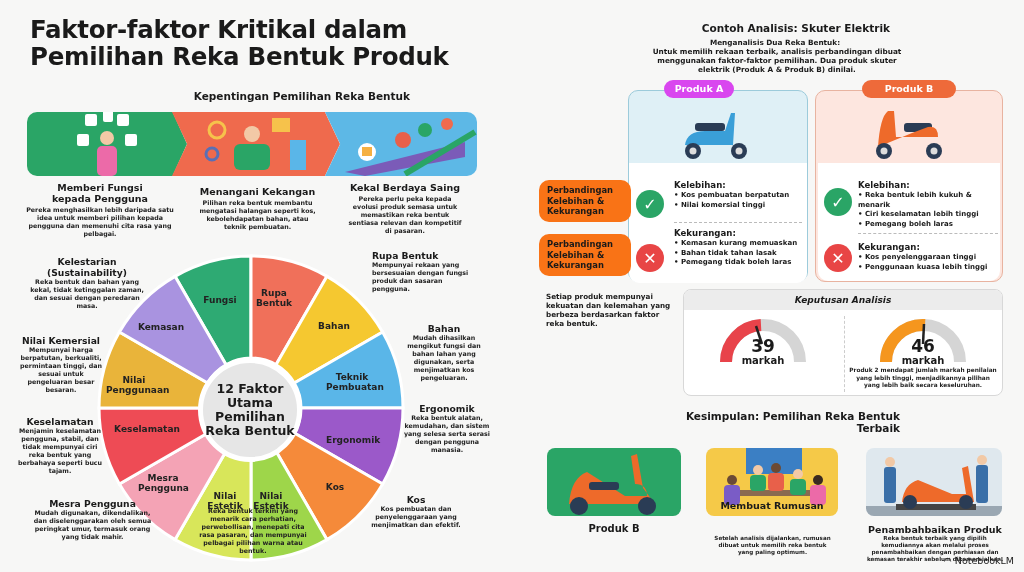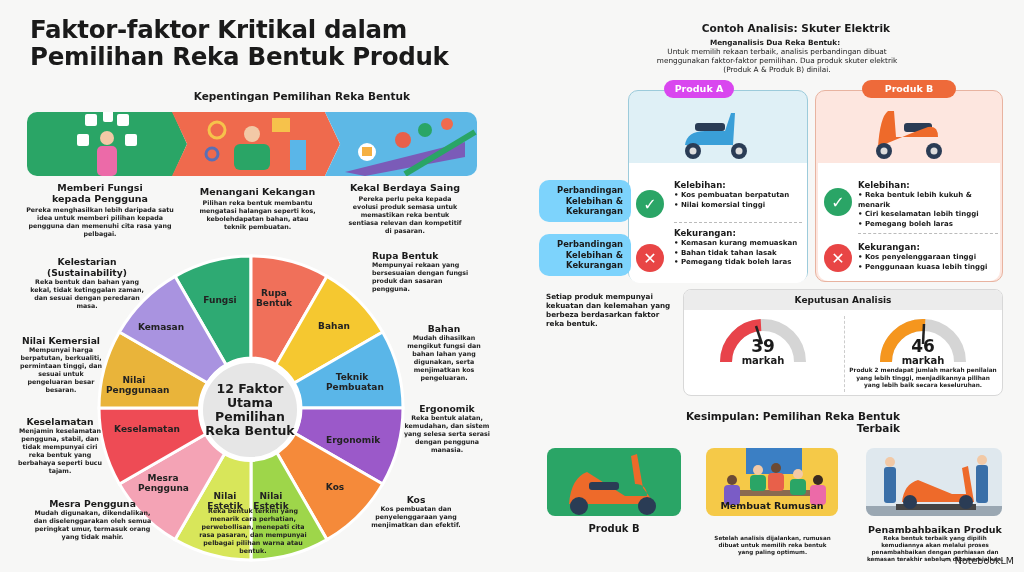--- a/index.html
+++ b/index.html
@@ -12,21 +12,21 @@
   .banner { top: 112px; height: 64px; }
   .b1 { left: 27px; width: 160px; background: #2aa566; clip-path: polygon(0 0, 91% 0, 100% 50%, 91% 100%, 0 100%, 0 0); border-radius: 10px 0 0 10px; }
   .b2 { left: 172px; width: 168px; background: #ef6a4d; clip-path: polygon(0 0, 91% 0, 100% 50%, 91% 100%, 0 100%, 9% 50%); }
   .b3 { left: 325px; width: 152px; background: #5db8e6; clip-path: polygon(0 0, 100% 0, 100% 100%, 0 100%, 10% 50%); border-radius: 0 10px 10px 0; }
   .caption-title { font-weight: 800; font-size: 9.5px; text-align: center; line-height: 11px; }
   .factor-h { font-weight: 800; font-size: 9.2px; line-height: 11px; }
   .wheel-label { font-weight: 800; font-size: 9px; color: #222; text-align: center; line-height: 10px; position: absolute; }
   .center-circle { left: 198px; top: 358px; width: 104px; height: 104px; border-radius: 50%; background: #e6e6e6; border: 5px solid #fff; display: flex; align-items: center; justify-content: center; text-align: center; font-weight: 900; font-size: 12.5px; line-height: 14px; }
   .card { border-radius: 10px; }
   .pill { border-radius: 10px; color: #fff; font-weight: 800; font-size: 9.5px; text-align: center; line-height: 18px; height: 18px; }
-  .graylab { left: 539px; width: 92px; background: #7dd3fc; border-radius: 10px; font-weight: 800; font-size: 8.4px; line-height: 10.5px; padding: 5px 8px; text-align: right; }
+  .graylab { left: 539px; width: 92px; background: #f97316; border-radius: 10px; font-weight: 800; font-size: 8.4px; line-height: 10.5px; padding: 5px 8px; }
   .list { font-size: 7px; font-weight: 700; line-height: 9.5px; }
   .list b { font-size: 8.6px; font-weight: 800; display: block; line-height: 11px; }
   .badge { width: 28px; height: 28px; border-radius: 50%; display: flex; align-items: center; justify-content: center; color: #fff; font-size: 16px; font-weight: 900; }
   .gauge-num { font-weight: 900; font-size: 17px; text-align: center; line-height: 18px; }
   .gauge-unit { font-weight: 800; font-size: 10px; text-align: center; line-height: 11px; }
   .illus { border-radius: 8px; overflow: hidden; }
   .brand { right: 10px; bottom: 6px; font-size: 9.5px; color: #222; }
 </style>
 </head>
 <body>
@@ -155,21 +155,21 @@
   <div class="factor-h" style="text-align:center;">Ergonomik</div>
   <div class="small">Reka bentuk alatan, kemudahan, dan sistem yang selesa serta serasi dengan pengguna manasia.</div>
 </div>
 <div class="abs" style="left:370px; top:494px; width:92px;">
   <div class="factor-h" style="text-align:center;">Kos</div>
   <div class="small">Kos pembuatan dan penyelenggaraan yang menjimatkan dan efektif.</div>
 </div>
 
 <div class="abs sec-h" style="left:640px; top:22px; width:250px;">Contoh Analisis: Skuter Elektrik</div>
 <div class="abs" style="left:650px; top:38px; width:250px; font-size:7.3px; font-weight:800; text-align:center;">Menganalisis Dua Reka Bentuk:</div>
-<div class="abs" style="left:652px; top:47px; width:250px; font-size:7.3px; line-height:9px; font-weight:400; text-align:center;">Untuk memilih rekaan terbaik, analisis perbandingan dibuat menggunakan faktor-faktor pemilihan. Dua produk skuter elektrik (Produk A &amp; Produk B) dinilai.</div>
+<div class="abs" style="left:652px; top:47px; width:250px; font-size:7.3px; line-height:9px; font-weight:700; text-align:center;">Untuk memilih rekaan terbaik, analisis perbandingan dibuat menggunakan faktor-faktor pemilihan. Dua produk skuter elektrik (Produk A &amp; Produk B) dinilai.</div>
 
 <div class="abs card" style="left:628px; top:90px; width:180px; height:192px; background:#dff0f6; border:1px solid #9ccbdb;">
   <div style="height:72px; display:flex; justify-content:center; align-items:flex-end;">
     <svg width="90" height="58">
       <rect x="22" y="18" width="30" height="8" rx="3" fill="#2a3c55"></rect>
       <path d="M12 40 Q14 26 32 26 L52 26 L58 8 L62 8 L60 40 Z" fill="#3a9fd8"></path>
       <circle cx="20" cy="46" r="8" fill="#2a3c55"></circle>
         <circle cx="66" cy="46" r="8" fill="#2a3c55"></circle>
       <circle cx="20" cy="46" r="3.5" fill="#ddd"></circle>
         <circle cx="66" cy="46" r="3.5" fill="#ddd"></circle>
@@ -222,21 +222,21 @@
 <div class="abs" style="left:858px; top:233px; width:140px; border-top:1px dashed #bbb;"></div>
 <div class="abs badge" style="left:824px; top:244px; background:#e84545;">✕</div>
 <div class="abs list" style="left:858px; top:242px; width:142px;">
   <b>Kekurangan:</b>
   <div>• <span>Kos penyelenggaraan tinggi</span></div>
   <div>• <span>Penggunaan kuasa lebih tinggi</span></div>
 </div>
 
 <div class="abs" style="left:546px; top:292px; width:130px; font-size:7.2px; line-height:9px; font-weight:700;">Setiap produk mempunyai kekuatan dan kelemahan yang berbeza berdasarkan faktor reka bentuk.</div>
 
-<div class="abs" style="left:683px; top:289px; width:320px; height:107px; background:#fff; border:1px solid #d8d8d8; border-radius:8px; overflow:hidden;">
+<div class="abs" style="left:683px; top:289px; width:320px; height:107px; background:#fff; border:1px solid #d8d8d8; border-radius:8px; overflow:hidden;font-style:italic;">
   <div style="background:#ececec; height:20px; line-height:20px; text-align:center; font-weight:800; font-size:9px;">Keputusan Analisis</div>
   <div style="position:absolute; left:160px; top:26px; height:76px; border-left:1px dashed #ccc;"></div>
 </div>
 <svg class="abs" style="left:718px; top:318px;" width="90" height="46" viewBox="0 0 90 46">
   <path d="M8 44 A37 37 0 0 1 82 44" fill="none" stroke="#d5d5d5" stroke-width="12"></path>
   <path d="M8 44 A37 37 0 0 1 43 7" fill="none" stroke="#e8434a" stroke-width="12"></path>
   <line x1="38" y1="8" x2="44" y2="26" stroke="#222" stroke-width="2.5"></line>
 </svg>
 <div class="abs gauge-num" style="left:733px; top:337px; width:60px;">39</div>
 <div class="abs gauge-unit" style="left:733px; top:355px; width:60px;">markah</div>

